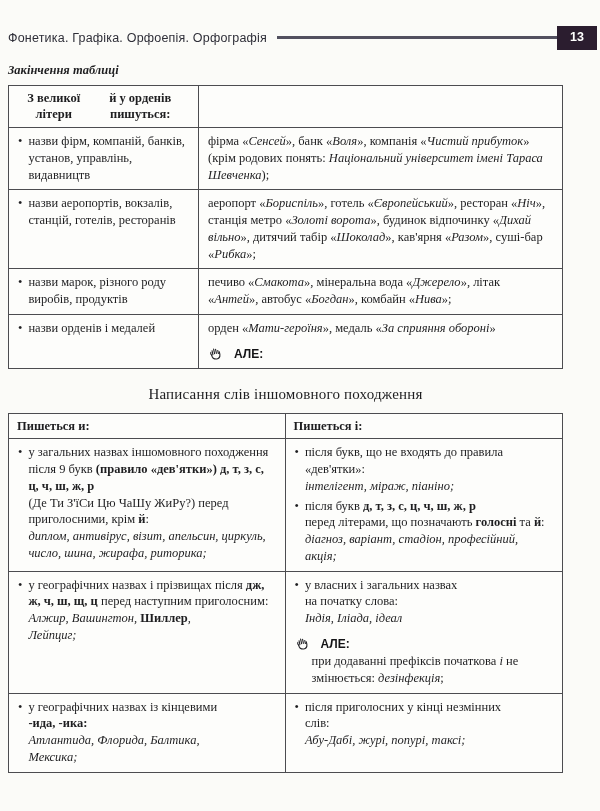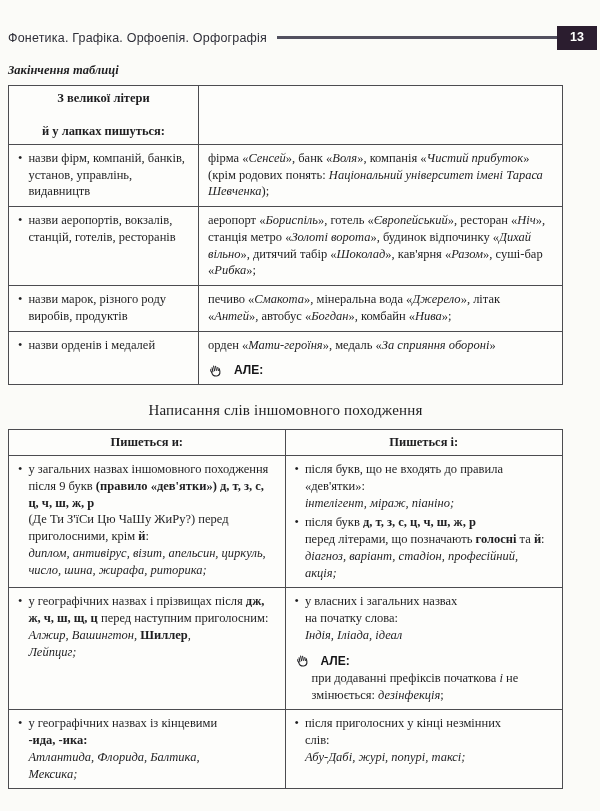--- a/index.html
+++ b/index.html
@@ -20,21 +20,21 @@
   .cont-note{text-align:left;font-style:italic;font-weight:700;font-size:12.5px;margin:4px 0 6px}
 
   
   .tbl{border:1px solid #4c4c50;background:#fdfdfb}
   .trow{display:grid;border-top:1px solid #4c4c50}
   .trow.hrow{border-top:none}
   .t1 .trow{grid-template-columns:190px 1fr}
   .t2 .trow{grid-template-columns:1fr 1fr}
   .cell{padding:5px 9px 6px}
   .cl{border-right:1px solid #4c4c50}
-  .hrow .cell{display:flex;flex-direction:column;align-items:center;text-align:center;font-weight:700;padding:4px 8px}
+  .hrow .cell{display:flex;flex-direction:row;align-items:center;text-align:center;font-weight:700;padding:4px 8px}
 
   .li{display:flex;gap:6px}
   .li + .li{margin-top:3px}
   .bullet{flex:0 0 auto}
   .litext{flex:1}
 
   .st-i{font-style:italic}
   .st-b{font-weight:700}
   .st-bi{font-weight:700;}
 
@@ -57,21 +57,21 @@
     <span class="badge">13</span>
   </div>
 
   <div class="cont-note">Закінчення таблиці</div>
 
   <div class="tbl t1">
     <div class="trow hrow">
       <div class="cell cl">
           <span>З великої літери</span>
           <br>
-          <span>й у лапках пишуться:</span>
+          <span>й у орденів пишуться:</span>
         </div>
     </div>
 
     <div class="trow">
       <div class="cell cl">
         <div class="li">
           <span class="bullet">•</span>
           <div class="litext">назви фірм, компаній, банків, установ, управлінь, видавництв</div>
         </div>
       </div>

